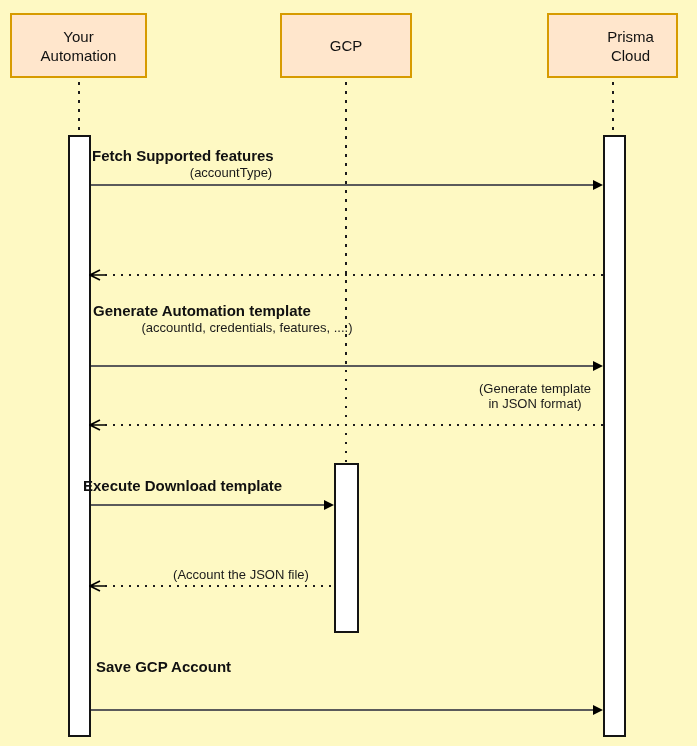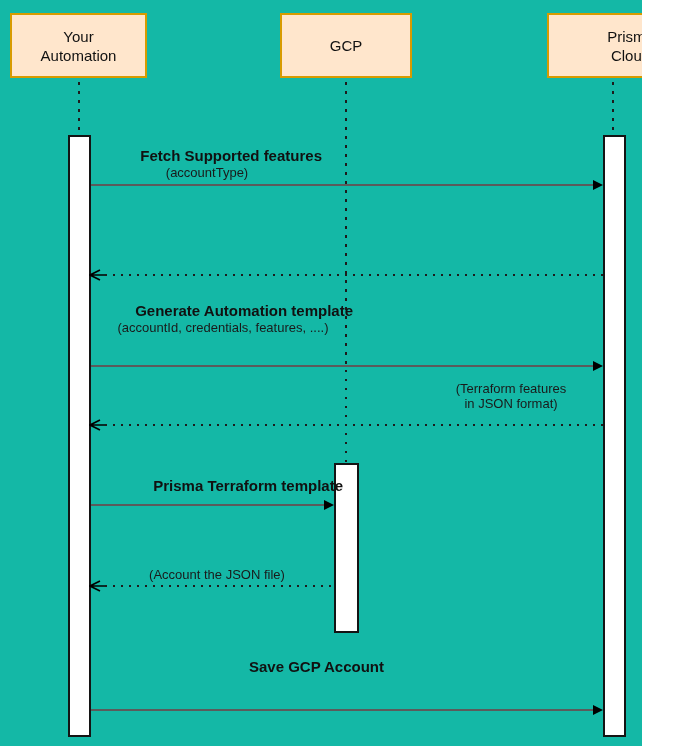--- a/index.html
+++ b/index.html
@@ -1,17 +1,17 @@
 <!DOCTYPE html>
 <html><head>
 <meta charset="utf-8">
 <style>
   html,body{margin:0;padding:0;background:#ffffff;}
   .stage{
-    position:relative;width:642px;height:746px;background:#14b8a6;
+    position:relative;width:697px;height:746px;background:#fef9c3;
     font-family:"Liberation Sans",sans-serif;color:#111111;overflow:hidden;
   }
   
   .actor{
     position:absolute;top:13px;height:65px;box-sizing:border-box;
     background:#ffe6cc;border:2px solid #d79b00;
     display:flex;align-items:center;justify-content:center;
     text-align:center;font-size:15px;line-height:19px;white-space:pre-line;
   }
   #actor-your{left:10px;width:137px;}
@@ -27,26 +27,26 @@
   #lifeline-prisma{left:612px;top:82px;height:53px;}
   
   .activation{
     position:absolute;box-sizing:border-box;background:#ffffff;border:2px solid #141414;
   }
   #act-your{left:68px;top:135px;width:23px;height:602px;}
   #act-gcp{left:334px;top:463px;width:25px;height:170px;}
   #act-prisma{left:603px;top:135px;width:23px;height:602px;}
   
   .msg-title{
-    position:absolute;font-size:15px;font-weight:700;text-align:right;
+    position:absolute;font-size:15px;font-weight:700;text-align:left;
     color:#111111;line-height:17px;
   }
   .msg-params{
     position:absolute;font-size:13px;font-weight:400;text-align:center;
-    color:#1a1a1a;line-height:15px;white-space:pre-line;
+    color:#1a1a1a;line-height:15px;white-space:pre-line;margin-left:24px;
   }
   .msg-params .bold-paren{font-weight:700;}
   
   .arrow-line{position:absolute;height:2px;background:#5b5b5b;}
   .arrow-line.dotted{
     background:none;
     background-image:repeating-linear-gradient(to right,#1c1c1c 0 2px,transparent 2px 8px);
   }
   .head-right{
     position:absolute;width:0;height:0;
@@ -68,21 +68,21 @@
   #arrow3-head{left:593px;top:361px;}
   #m4-params{left:411px;top:381px;width:200px;}
   #arrow4-head{left:89px;top:419px;}
   #arrow4-line{left:105px;top:424px;width:498px;}
   #m5-title{left:83px;top:477px;width:260px;}
   #arrow5-line{left:91px;top:504px;width:234px;}
   #arrow5-head{left:324px;top:500px;}
   #m6-params{left:97px;top:567px;width:240px;}
   #arrow6-head{left:89px;top:580px;}
   #arrow6-line{left:105px;top:585px;width:229px;}
-  #m7-title{left:124px;top:658px;width:260px;}
+  #m7-title{left:96px;top:658px;width:260px;}
   #m7-params{left:77px;top:676px;width:330px;}
   #arrow7-line{left:91px;top:709px;width:503px;}
   #arrow7-head{left:593px;top:705px;}
 </style>
 </head>
 <body>
 
 <div class="stage">
 
   <div class="actor" id="actor-your">Your
@@ -107,28 +107,28 @@
   <svg class="head-left-svg" id="arrow2-head" viewBox="0 0 16 12">
       <path d="M11 1 L1 6 L11 11 M1 6 L16 6" stroke="#000" stroke-width="1.6" fill="none"></path>
     </svg>
   <div class="arrow-line dotted" id="arrow2-line"></div>
 
   <div class="msg-title" id="m3-title">Generate Automation template</div>
   <div class="msg-params" id="m3-params">(accountId, credentials, features, ....)</div>
   <div class="arrow-line" id="arrow3-line"></div>
   <div class="head-right" id="arrow3-head"></div>
 
-  <div class="msg-params" id="m4-params">(Terraform features
+  <div class="msg-params" id="m4-params">(Generate template
 in JSON format)</div>
   <svg class="head-left-svg" id="arrow4-head" viewBox="0 0 16 12">
       <path d="M11 1 L1 6 L11 11 M1 6 L16 6" stroke="#000" stroke-width="1.6" fill="none"></path>
     </svg>
   <div class="arrow-line dotted" id="arrow4-line"></div>
 
-  <div class="msg-title" id="m5-title">Prisma Terraform template</div>
+  <div class="msg-title" id="m5-title">Execute Download template</div>
   <div class="arrow-line" id="arrow5-line"></div>
   <div class="head-right" id="arrow5-head"></div>
 
   <div class="msg-params" id="m6-params">(Account the JSON file)</div>
   <svg class="head-left-svg" id="arrow6-head" viewBox="0 0 16 12">
       <path d="M11 1 L1 6 L11 11 M1 6 L16 6" stroke="#000" stroke-width="1.6" fill="none"></path>
     </svg>
   <div class="arrow-line dotted" id="arrow6-line"></div>
 
   <div class="msg-title" id="m7-title">Save GCP Account</div>

